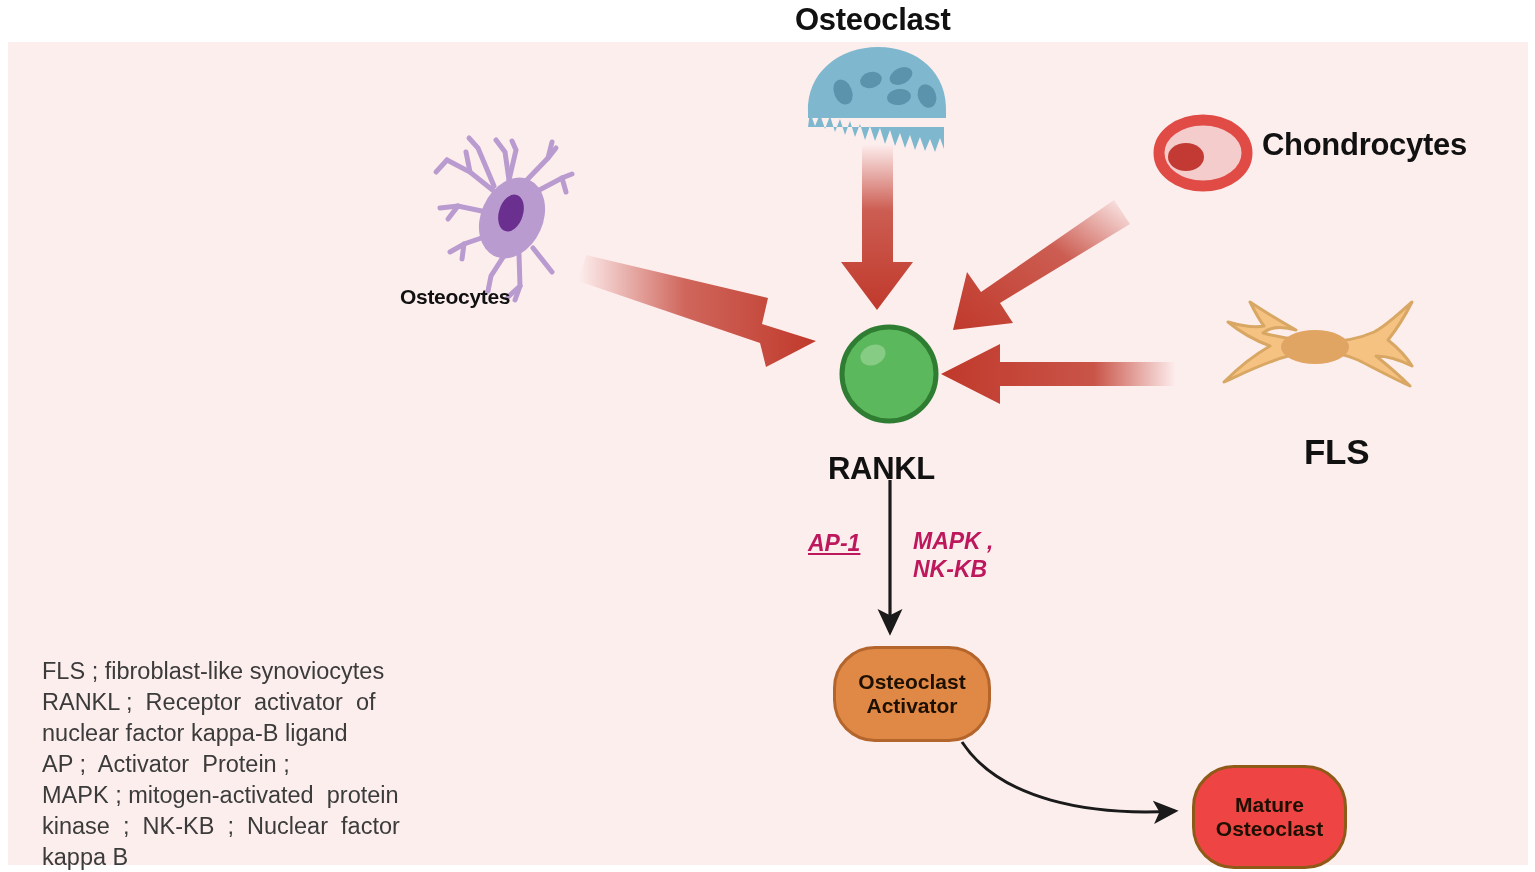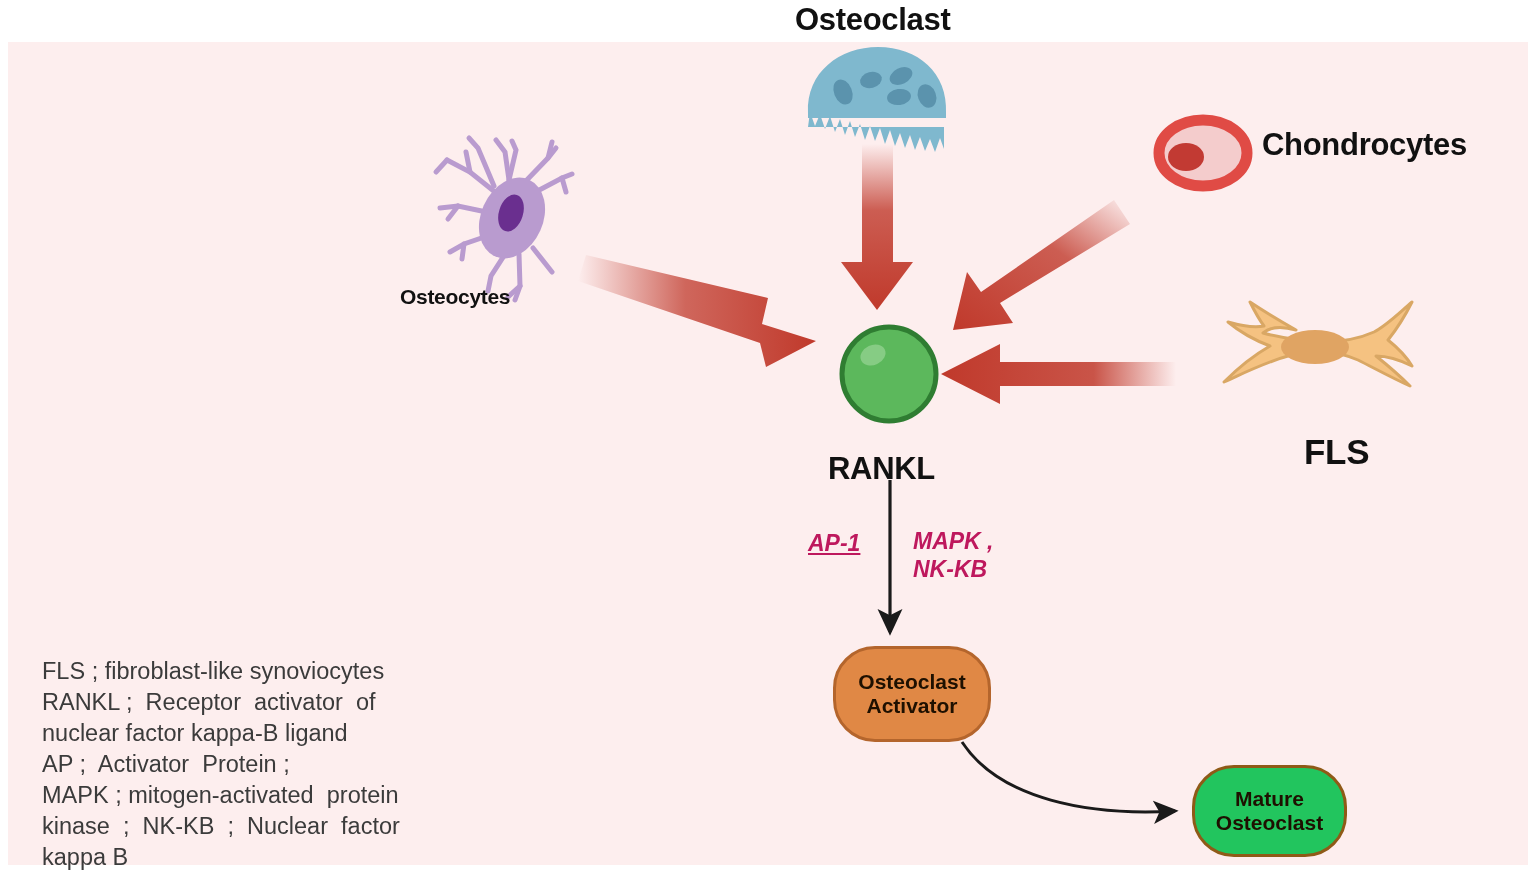--- a/index.html
+++ b/index.html
@@ -82,22 +82,22 @@
   }
   #node-osteoclast-precursors {
     left: 833px; top: 646px;
     width: 158px; height: 96px;
     background: #e08845;
     border: 3px solid #b4652c;
     border-radius: 42px;
   }
   #node-mature-osteoclast {
     left: 1192px; top: 765px;
-    width: 155px; height: 92px;
-    background: #22c55e;
+    width: 155px; height: 104px;
+    background: #ef4444;
     border: 3px solid #8f5a17;
     border-radius: 42px;
   }
 
   #legend-text {
     position: absolute;
     left: 42px; top: 656px;
     width: 485px;
     font-size: 23.5px;
     line-height: 1.32;

